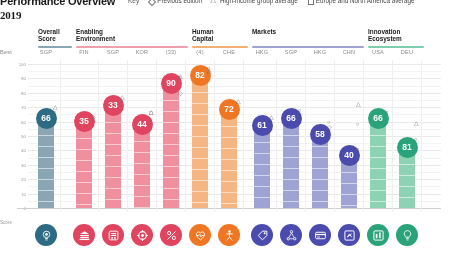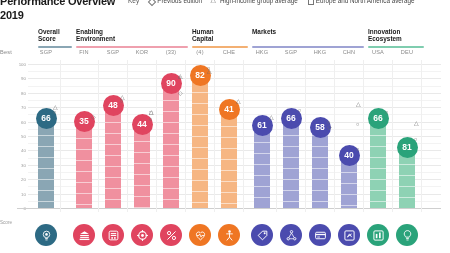--- a/index.html
+++ b/index.html
@@ -11,21 +11,21 @@
   }
   #app { position: relative; width: 356px; height: 253px; }
 
   
   .header { position: absolute; left: 0; top: -4px; width: 450px; height: 28px; }
   .title {
     position: absolute; left: 0; top: 0;
     font-size: 11px; font-weight: bold; color: #1a1a1a;
     line-height: 11px; letter-spacing: -.2px; width: 120px;
   }
-  .title .yr { display: block; margin-top: 3px; }
+  .title .yr { display: block; margin-top: 3px; font-family: Liberation Serif, serif; }
   .legend { position: absolute; left: 128px; top: 1px; display: flex; align-items: center; gap: 9px; }
   .legend .key-lbl { font-size: 6.5px; color: #555; }
   .legend .item { display: flex; align-items: center; gap: 3px; font-size: 6.3px; color: #444; white-space: nowrap; }
   .gl { width: 6px; height: 6px; display: inline-block; position: relative; }
   .gl.diamond::before {
     content: ""; position: absolute; left: 1px; top: 1px; width: 4px; height: 4px;
     border: .7px solid #777; transform: rotate(45deg);
   }
   .gl.triangle::before {
     content: ""; position: absolute; left: 0; top: 1px;
@@ -215,21 +215,21 @@
       <div class="colsep" style="left: 98px;"></div>
       <div class="bar" title="Enabling Environment — FIN: 64" style="left: 76px; top: 55.84px; height: 92.16px; background: rgb(240, 144, 159); border-top-left-radius: 8px; border-top-right-radius: 8px;">
         <div class="stripes"></div>
       </div>
       <div class="bubble" style="left: 73.5px; top: 50.84px; background: rgb(224, 68, 95);">35</div>
       <div class="mk" style="left: 91px; top: 54.28px;">◇</div>
       <div class="colsep" style="left: 127px;"></div>
       <div class="bar" title="Enabling Environment — SGP: 75" style="left: 105px; top: 40px; height: 108px; background: rgb(240, 144, 159); border-top-left-radius: 8px; border-top-right-radius: 8px;">
         <div class="stripes"></div>
       </div>
-      <div class="bubble" style="left: 102.5px; top: 35px; background: rgb(224, 68, 95);">48</div>
+      <div class="bubble" style="left: 102.5px; top: 35px; background: rgb(224, 68, 95);">33</div>
       <div class="mk" style="left: 120px; top: 34.12px;">△</div>
       <div class="mk o" style="left: 120px; top: 38.44px;">○</div>
       <div class="colsep" style="left: 156px;"></div>
       <div class="bar" title="Enabling Environment — KOR: 62" style="left: 134px; top: 58.72px; height: 89.28px; background: rgb(240, 144, 159); border-top-left-radius: 8px; border-top-right-radius: 8px;">
         <div class="stripes"></div>
       </div>
       <div class="bubble" style="left: 131.5px; top: 53.72px; background: rgb(224, 68, 95);">44</div>
       <div class="mk o" style="left: 149px; top: 55.72px;">○</div>
       <div class="mk" style="left: 149px; top: 48.52px;">△</div>
       <div class="mk" style="left: 149px; top: 49.96px;">□</div>
@@ -245,39 +245,39 @@
       <div class="bar" title="Human Capital — (4): 96" style="left: 192px; top: 9.76px; height: 138.24px; background: rgb(246, 182, 131); border-top-left-radius: 8px; border-top-right-radius: 8px;">
         <div class="stripes"></div>
       </div>
       <div class="bubble" style="left: 189.5px; top: 4.76px; background: rgb(239, 118, 35);">82</div>
       <div class="mk o" style="left: 207px; top: 5.32px;">○</div>
       <div class="mk" style="left: 207px; top: 8.2px;">△</div>
       <div class="colsep" style="left: 243px;"></div>
       <div class="bar" title="Human Capital — CHE: 72" style="left: 221px; top: 44.32px; height: 103.68px; background: rgb(246, 182, 131); border-top-left-radius: 8px; border-top-right-radius: 8px;">
         <div class="stripes"></div>
       </div>
-      <div class="bubble" style="left: 218.5px; top: 39.32px; background: rgb(239, 118, 35);">41</div>
+      <div class="bubble" style="left: 218.5px; top: 39.32px; background: rgb(239, 118, 35);">72</div>
       <div class="mk" style="left: 236px; top: 38.44px;">△</div>
       <div class="colsep" style="left: 276px;"></div>
       <div class="bar" title="Markets — HKG: 61" style="left: 254px; top: 60.16px; height: 87.84px; background: rgb(159, 163, 212); border-top-left-radius: 8px; border-top-right-radius: 8px;">
         <div class="stripes"></div>
       </div>
       <div class="bubble" style="left: 251.5px; top: 55.16px; background: rgb(75, 75, 174);">61</div>
       <div class="mk" style="left: 269px; top: 54.28px;">△</div>
       <div class="colsep" style="left: 305px;"></div>
       <div class="bar" title="Markets — SGP: 66" style="left: 283px; top: 52.96px; height: 95.04px; background: rgb(159, 163, 212); border-top-left-radius: 8px; border-top-right-radius: 8px;">
         <div class="stripes"></div>
       </div>
       <div class="bubble" style="left: 280.5px; top: 47.96px; background: rgb(75, 75, 174);">66</div>
       <div class="mk o" style="left: 298px; top: 47.08px;">○</div>
       <div class="colsep" style="left: 334px;"></div>
       <div class="bar" title="Markets — HKG: 58" style="left: 312px; top: 64.48px; height: 83.52px; background: rgb(159, 163, 212); border-top-left-radius: 8px; border-top-right-radius: 8px;">
         <div class="stripes"></div>
       </div>
-      <div class="bubble" style="left: 309.5px; top: 57px; background: rgb(75, 75, 174);">58</div>
+      <div class="bubble" style="left: 309.5px; top: 64px; background: rgb(75, 75, 174);">58</div>
       <div class="mk o" style="left: 327px; top: 58.6px;">○</div>
       <div class="mk" style="left: 327px; top: 64.36px;">◇</div>
       <div class="colsep" style="left: 363px;"></div>
       <div class="bar" title="Markets — CHN: 40" style="left: 341px; top: 90.4px; height: 57.6px; background: rgb(159, 163, 212); border-top-left-radius: 8px; border-top-right-radius: 8px;">
         <div class="stripes"></div>
       </div>
       <div class="bubble" style="left: 338.5px; top: 85.4px; background: rgb(75, 75, 174);">40</div>
       <div class="mk" style="left: 356px; top: 41.32px;">△</div>
       <div class="mk o" style="left: 356px; top: 61.48px;">○</div>
       <div class="mk o" style="left: 356px; top: 85.96px;">○</div>

